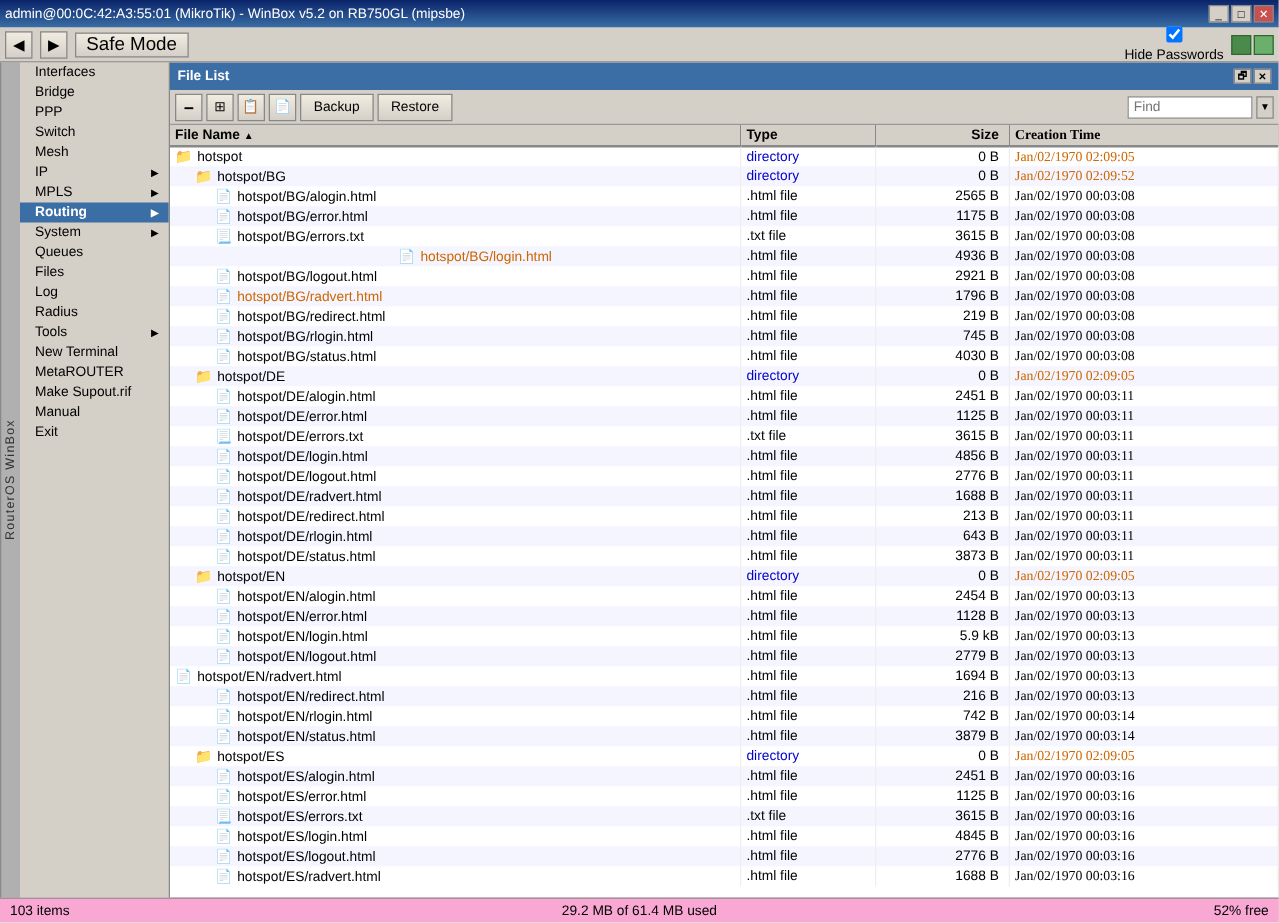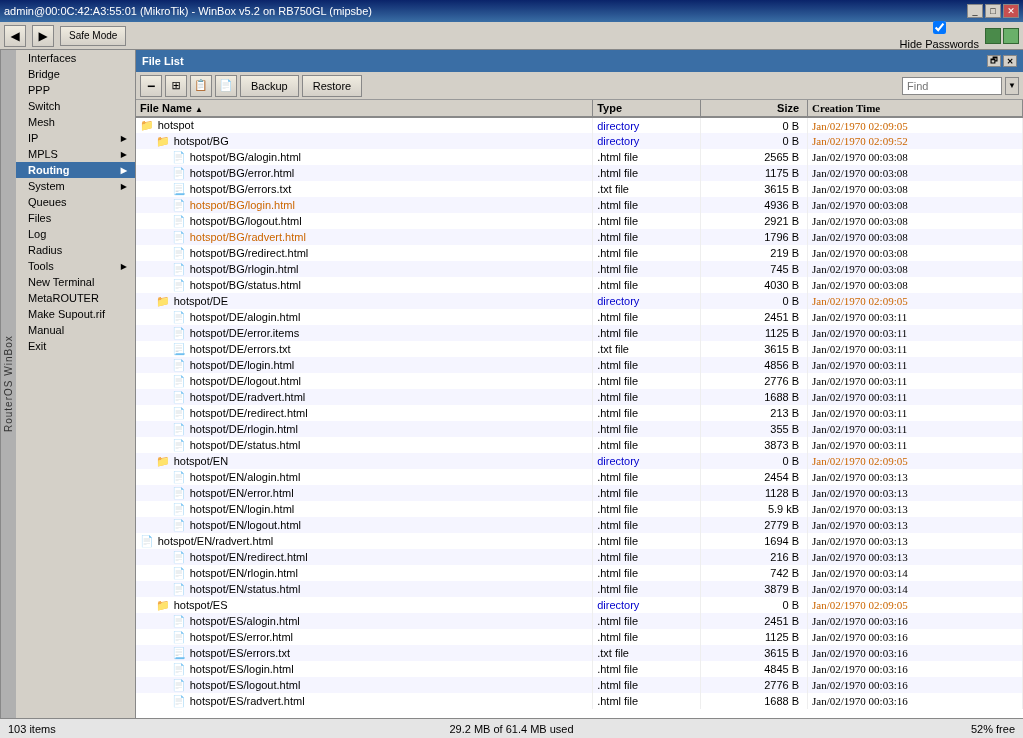--- a/index.html
+++ b/index.html
@@ -35,21 +35,21 @@
       align-items: center;
       padding: 2px 4px;
       gap: 6px;
     }
     .toolbar-btn {
       background: linear-gradient(to bottom, #f0ece0, #d4d0c8);
       border: 1px solid #888;
       height: 20px;
       padding: 0 8px;
       cursor: pointer;
-      font-size: 10px;
+      font-size: 15px;
       display: flex; align-items: center;
     }
     .nav-btn {
       width: 22px; height: 22px;
       background: linear-gradient(to bottom, #f0ece0, #d4d0c8);
       border: 1px solid #888;
       display: flex; align-items: center; justify-content: center;
       cursor: pointer; font-size: 12px;
     }
     #hide-passwords { display: flex; align-items: center; gap: 4px; margin-left: auto; flex-direction: column; }
@@ -166,21 +166,21 @@
     .icon-html { color: #8080c0; margin-right: 4px; }
     .icon-txt { color: #808080; margin-right: 4px; }
     .col-name { width: 340px; }
     .col-type { width: 80px; }
     .col-size { width: 80px; text-align: right; padding-right: 8px; }
     .col-time { width: 160px; font-family: Liberation Serif, serif; }
     .orange { color: #cc6600; }
 
     
     #status-bar {
-      background: #e5e5e5;
+      background: #f9a8d4;
       border-top: 1px solid #888;
       height: 20px;
       display: flex;
       align-items: center;
       padding: 0 8px;
       font-size: 11px;
       gap: 0;
     }
     #status-left { flex: 1; }
     #status-mid { flex: 1; text-align: center; }
@@ -317,21 +317,21 @@
               <td class="col-size">1175 B</td>
               <td class="col-time">Jan/02/1970 00:03:08</td>
             </tr>
             <tr>
               <td class="col-name" style="padding-left: 36px;"><span class="icon-txt">📃</span><span>hotspot/BG/errors.txt</span></td>
               <td class="col-type">.txt file</td>
               <td class="col-size">3615 B</td>
               <td class="col-time">Jan/02/1970 00:03:08</td>
             </tr>
             <tr>
-              <td class="col-name" style="padding-left: 36px;"><span class="icon-html">📄</span><span class="orange">hotspot/BG/login.html</span></td>
+              <td class="col-name" style="padding-left: 36px; text-align: center;"><span class="icon-html">📄</span><span class="orange">hotspot/BG/login.html</span></td>
               <td class="col-type">.html file</td>
               <td class="col-size">4936 B</td>
               <td class="col-time">Jan/02/1970 00:03:08</td>
             </tr>
             <tr>
               <td class="col-name" style="padding-left: 36px;"><span class="icon-html">📄</span><span>hotspot/BG/logout.html</span></td>
               <td class="col-type">.html file</td>
               <td class="col-size">2921 B</td>
               <td class="col-time">Jan/02/1970 00:03:08</td>
             </tr>
@@ -365,21 +365,21 @@
               <td class="col-size">0 B</td>
               <td class="col-time" style="color: rgb(204, 102, 0);">Jan/02/1970 02:09:05</td>
             </tr>
             <tr>
               <td class="col-name" style="padding-left: 36px;"><span class="icon-html">📄</span><span>hotspot/DE/alogin.html</span></td>
               <td class="col-type">.html file</td>
               <td class="col-size">2451 B</td>
               <td class="col-time">Jan/02/1970 00:03:11</td>
             </tr>
             <tr>
-              <td class="col-name" style="padding-left: 36px;"><span class="icon-html">📄</span><span>hotspot/DE/error.items</span></td>
+              <td class="col-name" style="padding-left: 36px;"><span class="icon-html">📄</span><span>hotspot/DE/error.html</span></td>
               <td class="col-type">.html file</td>
               <td class="col-size">1125 B</td>
               <td class="col-time">Jan/02/1970 00:03:11</td>
             </tr>
             <tr>
               <td class="col-name" style="padding-left: 36px;"><span class="icon-txt">📃</span><span>hotspot/DE/errors.txt</span></td>
               <td class="col-type">.txt file</td>
               <td class="col-size">3615 B</td>
               <td class="col-time">Jan/02/1970 00:03:11</td>
             </tr>
@@ -403,21 +403,21 @@
             </tr>
             <tr>
               <td class="col-name" style="padding-left: 36px;"><span class="icon-html">📄</span><span>hotspot/DE/redirect.html</span></td>
               <td class="col-type">.html file</td>
               <td class="col-size">213 B</td>
               <td class="col-time">Jan/02/1970 00:03:11</td>
             </tr>
             <tr>
               <td class="col-name" style="padding-left: 36px;"><span class="icon-html">📄</span><span>hotspot/DE/rlogin.html</span></td>
               <td class="col-type">.html file</td>
-              <td class="col-size">355 B</td>
+              <td class="col-size">643 B</td>
               <td class="col-time">Jan/02/1970 00:03:11</td>
             </tr>
             <tr>
               <td class="col-name" style="padding-left: 36px;"><span class="icon-html">📄</span><span>hotspot/DE/status.html</span></td>
               <td class="col-type">.html file</td>
               <td class="col-size">3873 B</td>
               <td class="col-time">Jan/02/1970 00:03:11</td>
             </tr>
             <tr>
               <td class="col-name" style="padding-left: 20px;"><span class="icon-dir">📁</span><span>hotspot/EN</span></td>

